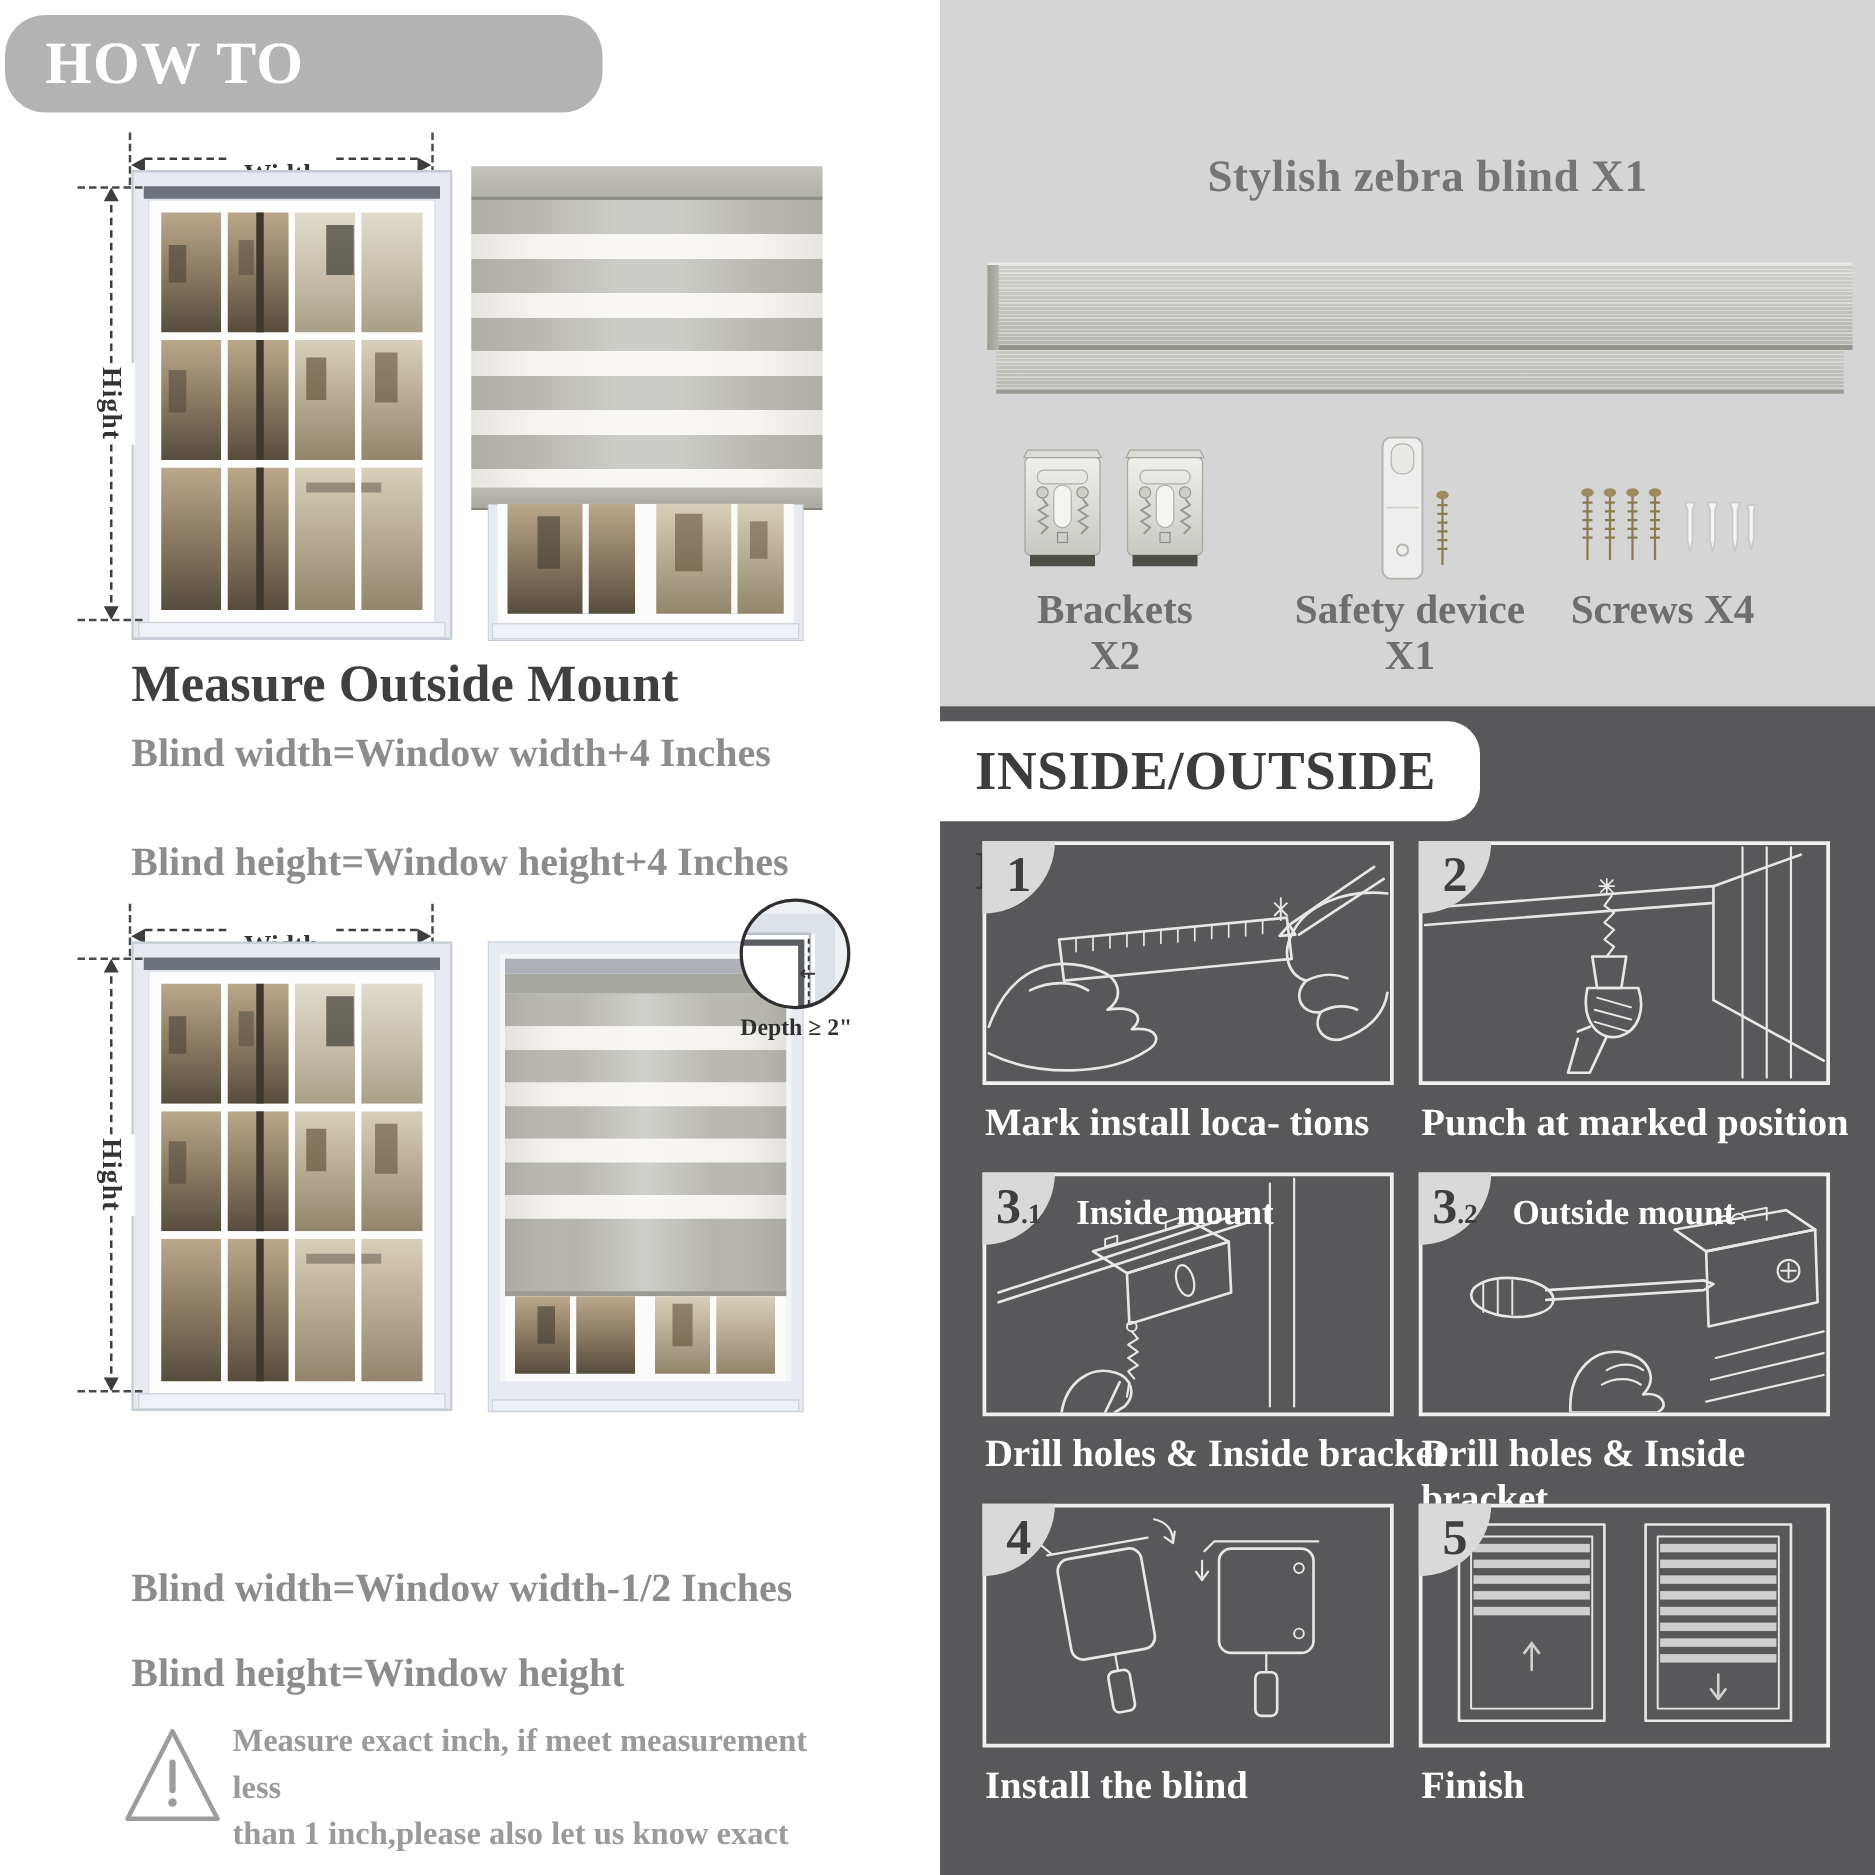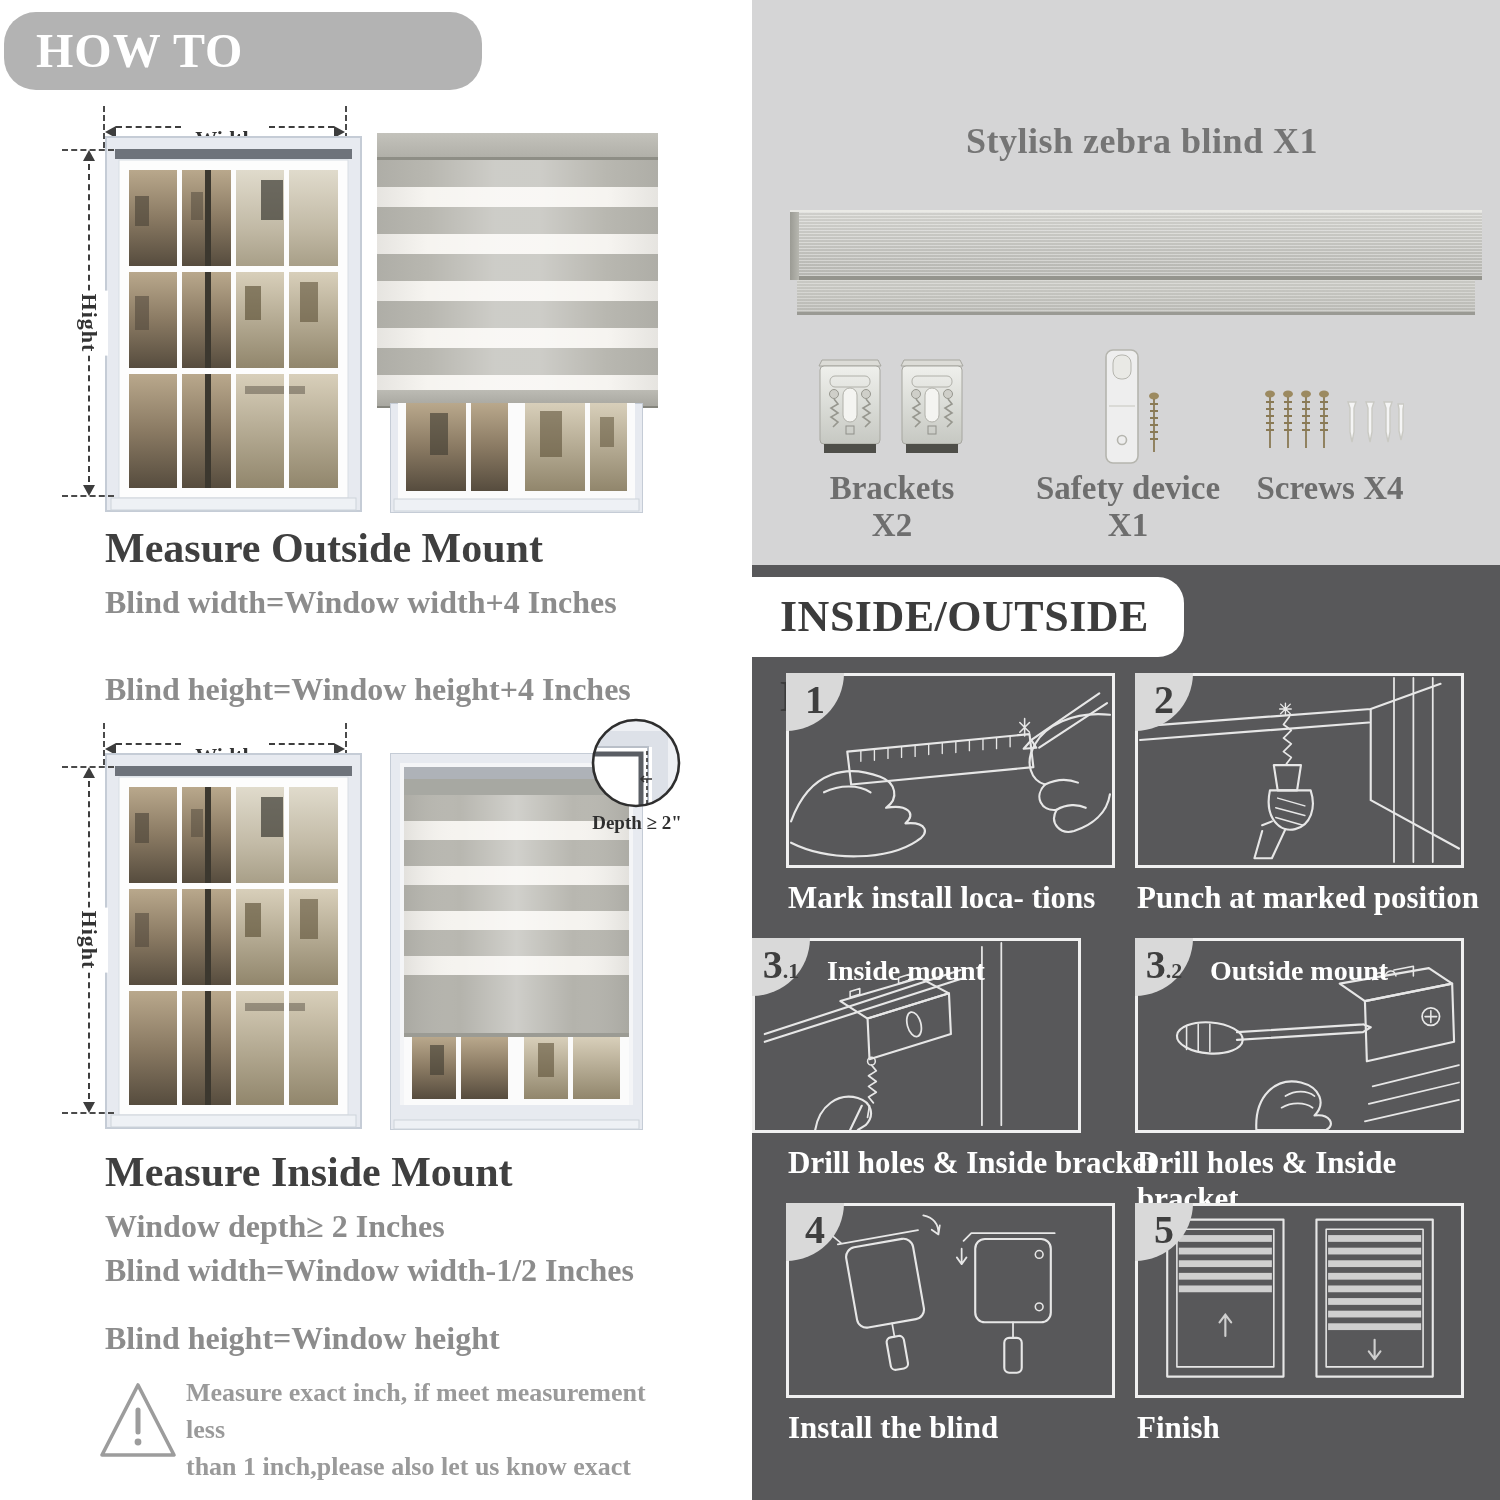--- a/index.html
+++ b/index.html
@@ -280,22 +280,20 @@
       <rect x="62" y="14" width="16" height="78" fill="#dde1e8"></rect>
       <path d="M4,37 H51 V92" fill="none" stroke="#5a5e64" stroke-width="5"></path>
       <path d="M4,30 H58 V92" fill="none" stroke="#b9bfc8" stroke-width="2"></path>
       <line x1="57" y1="34" x2="57" y2="92" stroke="#333" stroke-width="1.6" stroke-dasharray="4,3"></line>
       <path d="M52,62 h10 M54,59 l-3,3 3,3" fill="none" stroke="#333" stroke-width="1.6"></path>
     </g>
     <circle cx="46" cy="46" r="43" fill="none" stroke="#2e2e2e" stroke-width="2.6"></circle>
   </svg>
   <div class="abs depth-lbl" style="left:582px;top:812px;width:110px;">Depth ≥ 2"</div>
 
-  <div class="abs m-title" style="left:105px;top:1148px;">Measure Inside Mount</div>
-  <div class="abs m-line" style="left:105px;top:1208px;">Window depth≥ 2 Inches</div>
   <div class="abs m-line" style="left:105px;top:1252px;">Blind width=Window width-1/2 Inches</div>
   <div class="abs m-line" style="left:105px;top:1296px;margin-top:24px;">Blind height=Window height</div>
 
   <svg class="abs" style="left:98px;top:1378px;" width="80" height="84" viewBox="0 0 80 84">
     <path d="M40,7 L76,77 L4,77 Z" fill="none" stroke="#9c9c9c" stroke-width="3.6" stroke-linejoin="round"></path>
     <line x1="40" y1="32" x2="40" y2="54" stroke="#9c9c9c" stroke-width="5" stroke-linecap="round"></line>
     <circle cx="40" cy="64" r="3.4" fill="#9c9c9c"></circle>
   </svg>
   <div class="abs" style="left:186px;top:1374px;width:500px;">
     <div class="warn-line">Measure exact inch, if meet measurement less</div>
@@ -399,21 +397,21 @@
       <path d="M144,34 h12 M150,28 v12 M145,29 l10,10 M155,29 l-10,10" stroke-width="1.4"></path>
       <path d="M138,92 h28 l-4,26 h-20 Z"></path>
       <path d="M134,118 c-6,28 10,44 26,40 c16,-4 22,-22 16,-40 Z"></path>
       <path d="M142,126 l28,8 M140,136 l30,8 M140,146 l28,8" stroke-width="1.6"></path>
       <path d="M150,158 l-14,30 h-18 l8,-28 M136,150 l-10,4"></path>
     </svg>
     <div class="badge"><span>2</span><span class="sub"></span></div>
   </div>
   <div class="abs step-caption" style="left:1137px;top:880px;">Punch at  marked position</div>
 
-  <div class="abs stepbox" style="left:752px;top:938px;">
+  <div class="abs stepbox" style="left:786px;top:938px;">
     <svg width="323" height="189" viewBox="0 0 329 195" fill="none" stroke="#e7e7e7" stroke-width="2.2" stroke-linecap="round" stroke-linejoin="round">
       <path d="M8,96 L210,30 M8,104 L214,38"></path>
       <path d="M232,6 V190 M252,2 V190" stroke-width="1.8"></path>
       <path d="M86,62 L168,38 L198,54 L114,80 Z"></path>
       <path d="M96,58 l10,-3 v-6 l-10,3 Z M146,44 l12,-4 v-6 l-12,4 Z" stroke-width="1.6"></path>
       <path d="M114,80 L198,54 L200,96 L116,122 Z"></path>
       <ellipse cx="162" cy="86" rx="7" ry="13" transform="rotate(-15 162 86)" stroke-width="1.8"></ellipse>
       <circle cx="118" cy="124" r="4" stroke-width="1.6"></circle>
       <path d="M118,128 l5,6 -8,5 8,6 -8,5 8,6 -8,5 5,6 M116,170 l-2,12" stroke-width="1.8"></path>
       <path d="M60,195 C64,170 84,156 104,162 C118,166 122,180 112,190 L104,195 M108,170 L96,195"></path>

